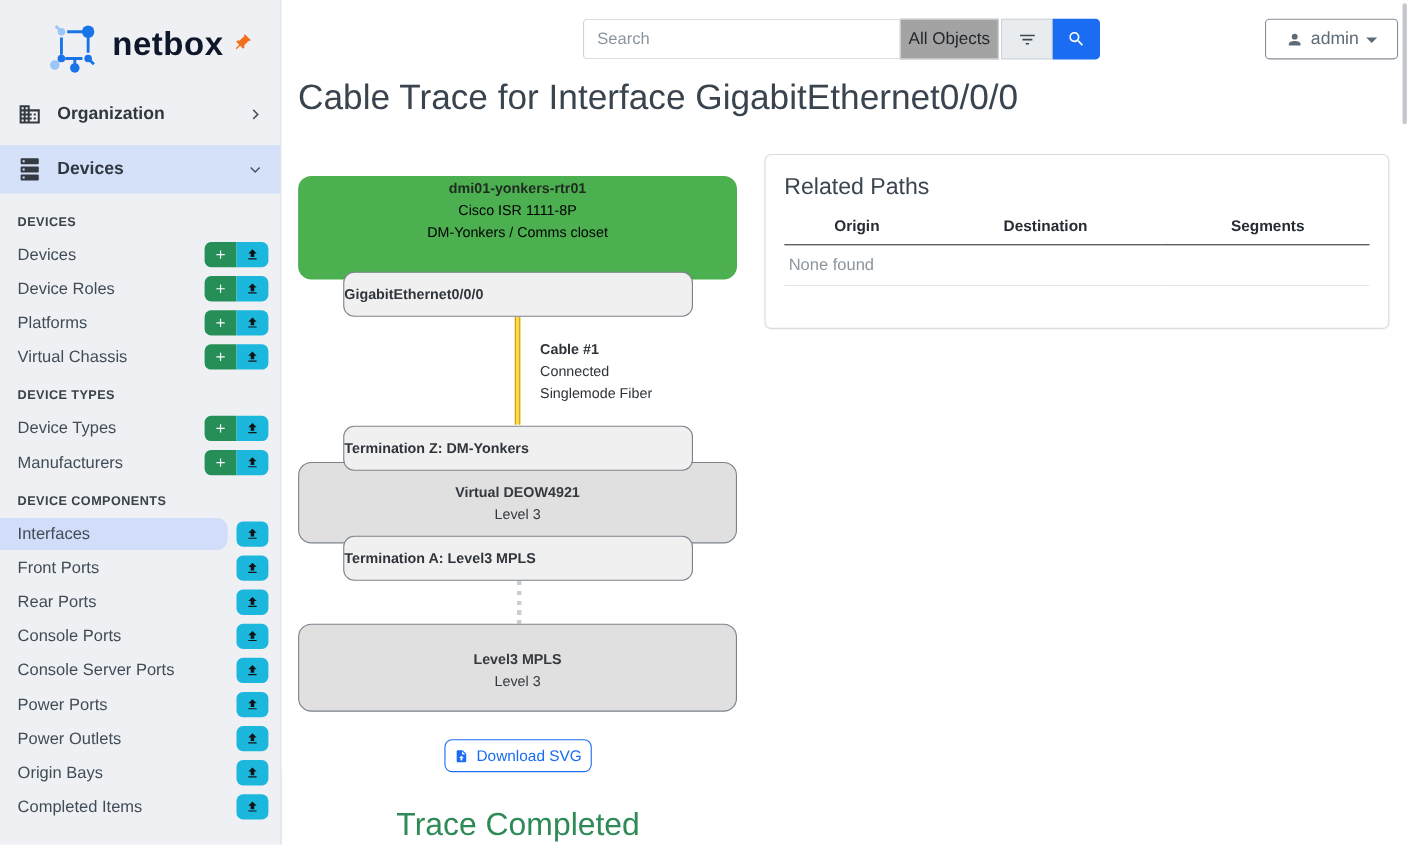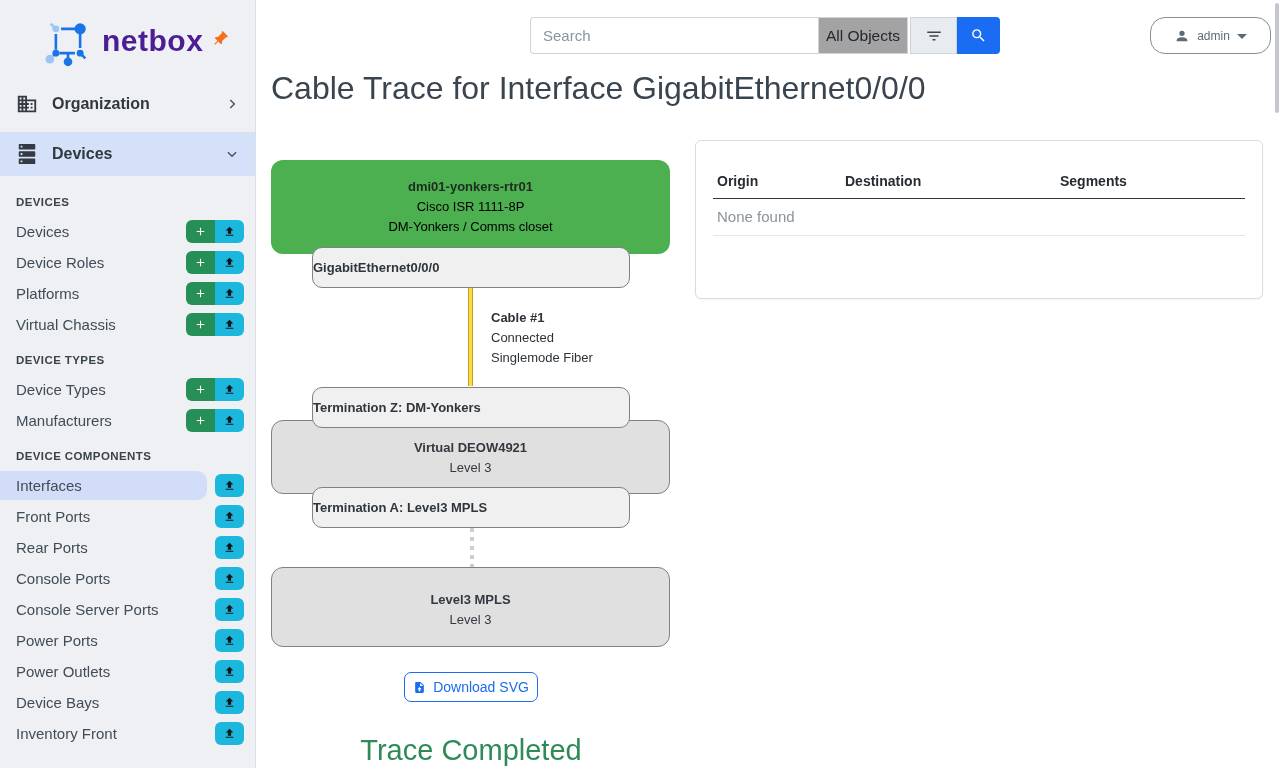--- a/index.html
+++ b/index.html
@@ -17,21 +17,21 @@
     border-right: 1px solid #dcdfe3;
     position: relative;
   }
   .brand {
     height: 82px;
     display: flex; align-items: center;
     padding-left: 42px;
     position: relative;
   }
   .brand-word {
-    font-size: 30px; font-weight: 700; color: #4c1d95;
+    font-size: 30px; font-weight: 700; color: #0f172a;
     letter-spacing: 0.5px; margin-left: 8px;
   }
   .pin-btn { position: absolute; right: 26px; top: 30px; width: 18px; height: 18px; cursor: pointer; }
   .menu-row {
     height: 44px; display: flex; align-items: center;
     padding: 0 16px; margin-bottom: 6px;
     cursor: pointer;
   }
   .menu-row.active { background: #d4e1f9; }
   .menu-row .mi { width: 22px; height: 22px; margin-right: 14px; }
@@ -86,39 +86,39 @@
     background: #e9ecef; border: 1px solid #cfd4da;
     display: flex; align-items: center; justify-content: center; cursor: pointer;
   }
   .search-btn {
     position: absolute; left: 701px; top: 17px; width: 43px; height: 37px;
     background: #1a6df2; border: none; border-radius: 0 4px 4px 0;
     display: flex; align-items: center; justify-content: center; cursor: pointer;
   }
   .admin-btn {
     position: absolute; right: 9px; top: 17px; height: 37px; width: 121px;
-    border: 1px solid #868e96; border-radius: 15px; background: #fff;
+    border: 1px solid #868e96; border-radius: 4px; background: #fff;
     display: flex; align-items: center; justify-content: center; gap: 7px;
-    color: #5d6b77; font-size: 12px; cursor: pointer;
+    color: #5d6b77; font-size: 16px; cursor: pointer;
   }
   .caret-down {
     width: 0; height: 0; margin-top: 2px;
     border-left: 5px solid transparent; border-right: 5px solid transparent;
     border-top: 5px solid #5d6b77;
   }
   .page-title {
     position: absolute; left: 15px; top: 70px;
     font-size: 32px; font-weight: 400; color: #3a444e;
   }
   
   .t-abs { position: absolute; }
   .device-node {
     left: 15px; top: 160px; width: 399px; height: 94px;
     background: #4caf50; border-radius: 12px; text-align: center;
-    padding-top: 17px; font-size: 13px; line-height: 20px;
+    padding-top: 1px; font-size: 13px; line-height: 20px;
   }
   .device-node .dev-name { font-weight: 700; color: #1f2b21; }
   .device-node .dev-sub { color: #000000; }
   .node {
     background: #f0f0f0; border: 1px solid #7b828a; border-radius: 10px;
     display: flex; align-items: center; justify-content: flex-start;
     font-size: 13px; font-weight: 700; color: #2f353a;
   }
   .node.mid { left: 56px; width: 318px; height: 41px; z-index: 2; }
   .big-node {
@@ -152,21 +152,21 @@
   
   .paths-card {
     position: absolute; left: 439px; top: 140px; width: 568px; height: 159px;
     background: #fff; border: 1px solid #d8dce0; border-radius: 6px;
     padding: 17px 17px 0 17px;
     box-shadow: 0 1px 2px rgba(0,0,0,0.04);
   }
   .paths-title { font-size: 21px; font-weight: 400; color: #3a454f; }
   .paths-table { width: 100%; border-collapse: collapse; margin-top: 15px; }
   .paths-table th {
-    text-align: left; font-size: 14px; color: #262c33; font-weight: 700;
+    text-align: center; font-size: 14px; color: #262c33; font-weight: 700;
     padding: 0 0 9px 4px; border-bottom: 1px solid #32373d;
   }
   .paths-table th.c1 { width: 128px; }
   .paths-table th.c2 { width: 215px; }
   .paths-table td {
     font-size: 15px; color: #8b949d; padding: 9px 0 10px 4px;
     border-bottom: 1px solid #e4e7ea;
   }
   .scroll-thumb {
     position: absolute; right: 1px; top: 3px; width: 4px; height: 110px;
@@ -380,31 +380,31 @@
     <span class="side-label">Power Outlets</span>
     <span class="btn-group-mini">
       <span class="mini-btn mini-import solo">
           <svg width="13" height="13" viewBox="0 0 24 24">
             <path fill="#101417" d="M9,16V10H5L12,3L19,10H15V16H9M5,20V18H19V20H5Z"></path>
           </svg>
         </span>
     </span>
   </div>
   <div class="side-item">
-    <span class="side-label">Device Bays</span>
-    <span class="btn-group-mini">
-      <span class="mini-btn mini-import solo">
-          <svg width="13" height="13" viewBox="0 0 24 24">
-            <path fill="#101417" d="M9,16V10H5L12,3L19,10H15V16H9M5,20V18H19V20H5Z"></path>
-          </svg>
-        </span>
-    </span>
-  </div>
-  <div class="side-item">
-    <span class="side-label">Inventory Front</span>
+    <span class="side-label">Origin Bays</span>
+    <span class="btn-group-mini">
+      <span class="mini-btn mini-import solo">
+          <svg width="13" height="13" viewBox="0 0 24 24">
+            <path fill="#101417" d="M9,16V10H5L12,3L19,10H15V16H9M5,20V18H19V20H5Z"></path>
+          </svg>
+        </span>
+    </span>
+  </div>
+  <div class="side-item">
+    <span class="side-label">Completed Items</span>
     <span class="btn-group-mini">
       <span class="mini-btn mini-import solo">
           <svg width="13" height="13" viewBox="0 0 24 24">
             <path fill="#101417" d="M9,16V10H5L12,3L19,10H15V16H9M5,20V18H19V20H5Z"></path>
           </svg>
         </span>
     </span>
   </div>
 </aside>
 
@@ -473,20 +473,21 @@
   <button class="t-abs download-btn">
     <svg width="13" height="13" viewBox="0 0 24 24">
       <path fill="#1a6df2" d="M13,9V3.5L18.5,9M6,2C4.89,2 4,2.89 4,4V20A2,2 0 0,0 6,22H18A2,2 0 0,0 20,20V8L14,2H6M12,11L16,15H13.5V19H10.5V15H8L12,11Z"></path>
     </svg>
     <span>Download SVG</span>
   </button>
 
   <div class="t-abs trace-status">Trace Completed</div>
 
   <section class="paths-card">
+    <div class="paths-title">Related Paths</div>
     <table class="paths-table">
       <thead>
         <tr>
           <th class="c1">Origin</th>
           <th class="c2">Destination</th>
           <th>Segments</th>
         </tr>
       </thead>
       <tbody>
         <tr>

